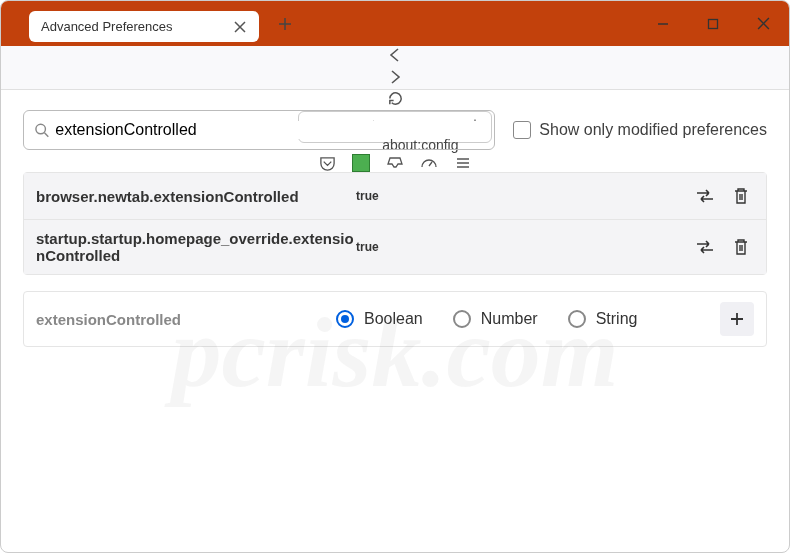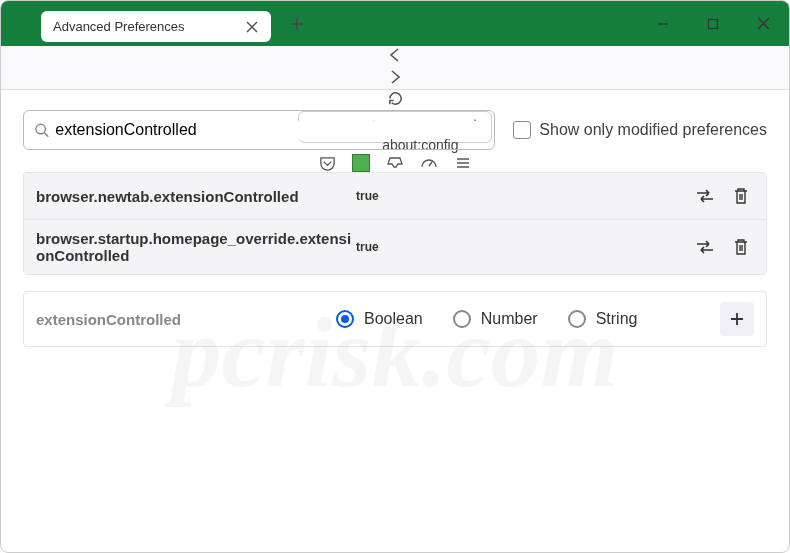--- a/index.html
+++ b/index.html
@@ -8,24 +8,24 @@
   background: #fff;
   width: 790px;
   height: 553px;
   overflow: hidden;
   border: 1px solid #ccc;
   border-radius: 8px;
   position: relative;
 }
 .titlebar {
   height: 45px;
-  background: #15803d;
-  display: flex;
-  align-items: center;
-  padding: 0 6px 0 40px;
+  background: #c2410c;
+  display: flex;
+  align-items: center;
+  padding: 0 6px 0 28px;
 }
 .tab {
   background: #fff;
   border-radius: 6px;
   padding: 8px 12px;
   display: flex;
   align-items: center;
   gap: 60px;
   margin-top: 6px;
   font-size: 13px;
@@ -256,21 +256,21 @@
             </svg>
         </div>
         <div class="action-btn">
           <svg width="16" height="18" viewBox="0 0 16 18">
               <path d="M2 4 H14 M5 4 V2 H11 V4 M4 4 V16 H12 V4 M7 7 V13 M9 7 V13" stroke="#333" stroke-width="1.4" fill="none"></path>
             </svg>
         </div>
       </div>
     </div>
     <div class="pref-row">
-      <div class="pref-name">browser.startup.homepage_override.extensionControlled</div>
+      <div class="pref-name">startup.startup.homepage_override.extensionControlled</div>
       <div class="pref-value">true</div>
       <div class="pref-actions">
         <div class="action-btn">
           <svg width="20" height="16" viewBox="0 0 20 16">
               <path d="M2 5 H14 M14 5 L11 2 M14 5 L11 8 M18 11 H6 M6 11 L9 8 M6 11 L9 14" stroke="#333" stroke-width="1.6" fill="none"></path>
             </svg>
         </div>
         <div class="action-btn">
           <svg width="16" height="18" viewBox="0 0 16 18">
               <path d="M2 4 H14 M5 4 V2 H11 V4 M4 4 V16 H12 V4 M7 7 V13 M9 7 V13" stroke="#333" stroke-width="1.4" fill="none"></path>

